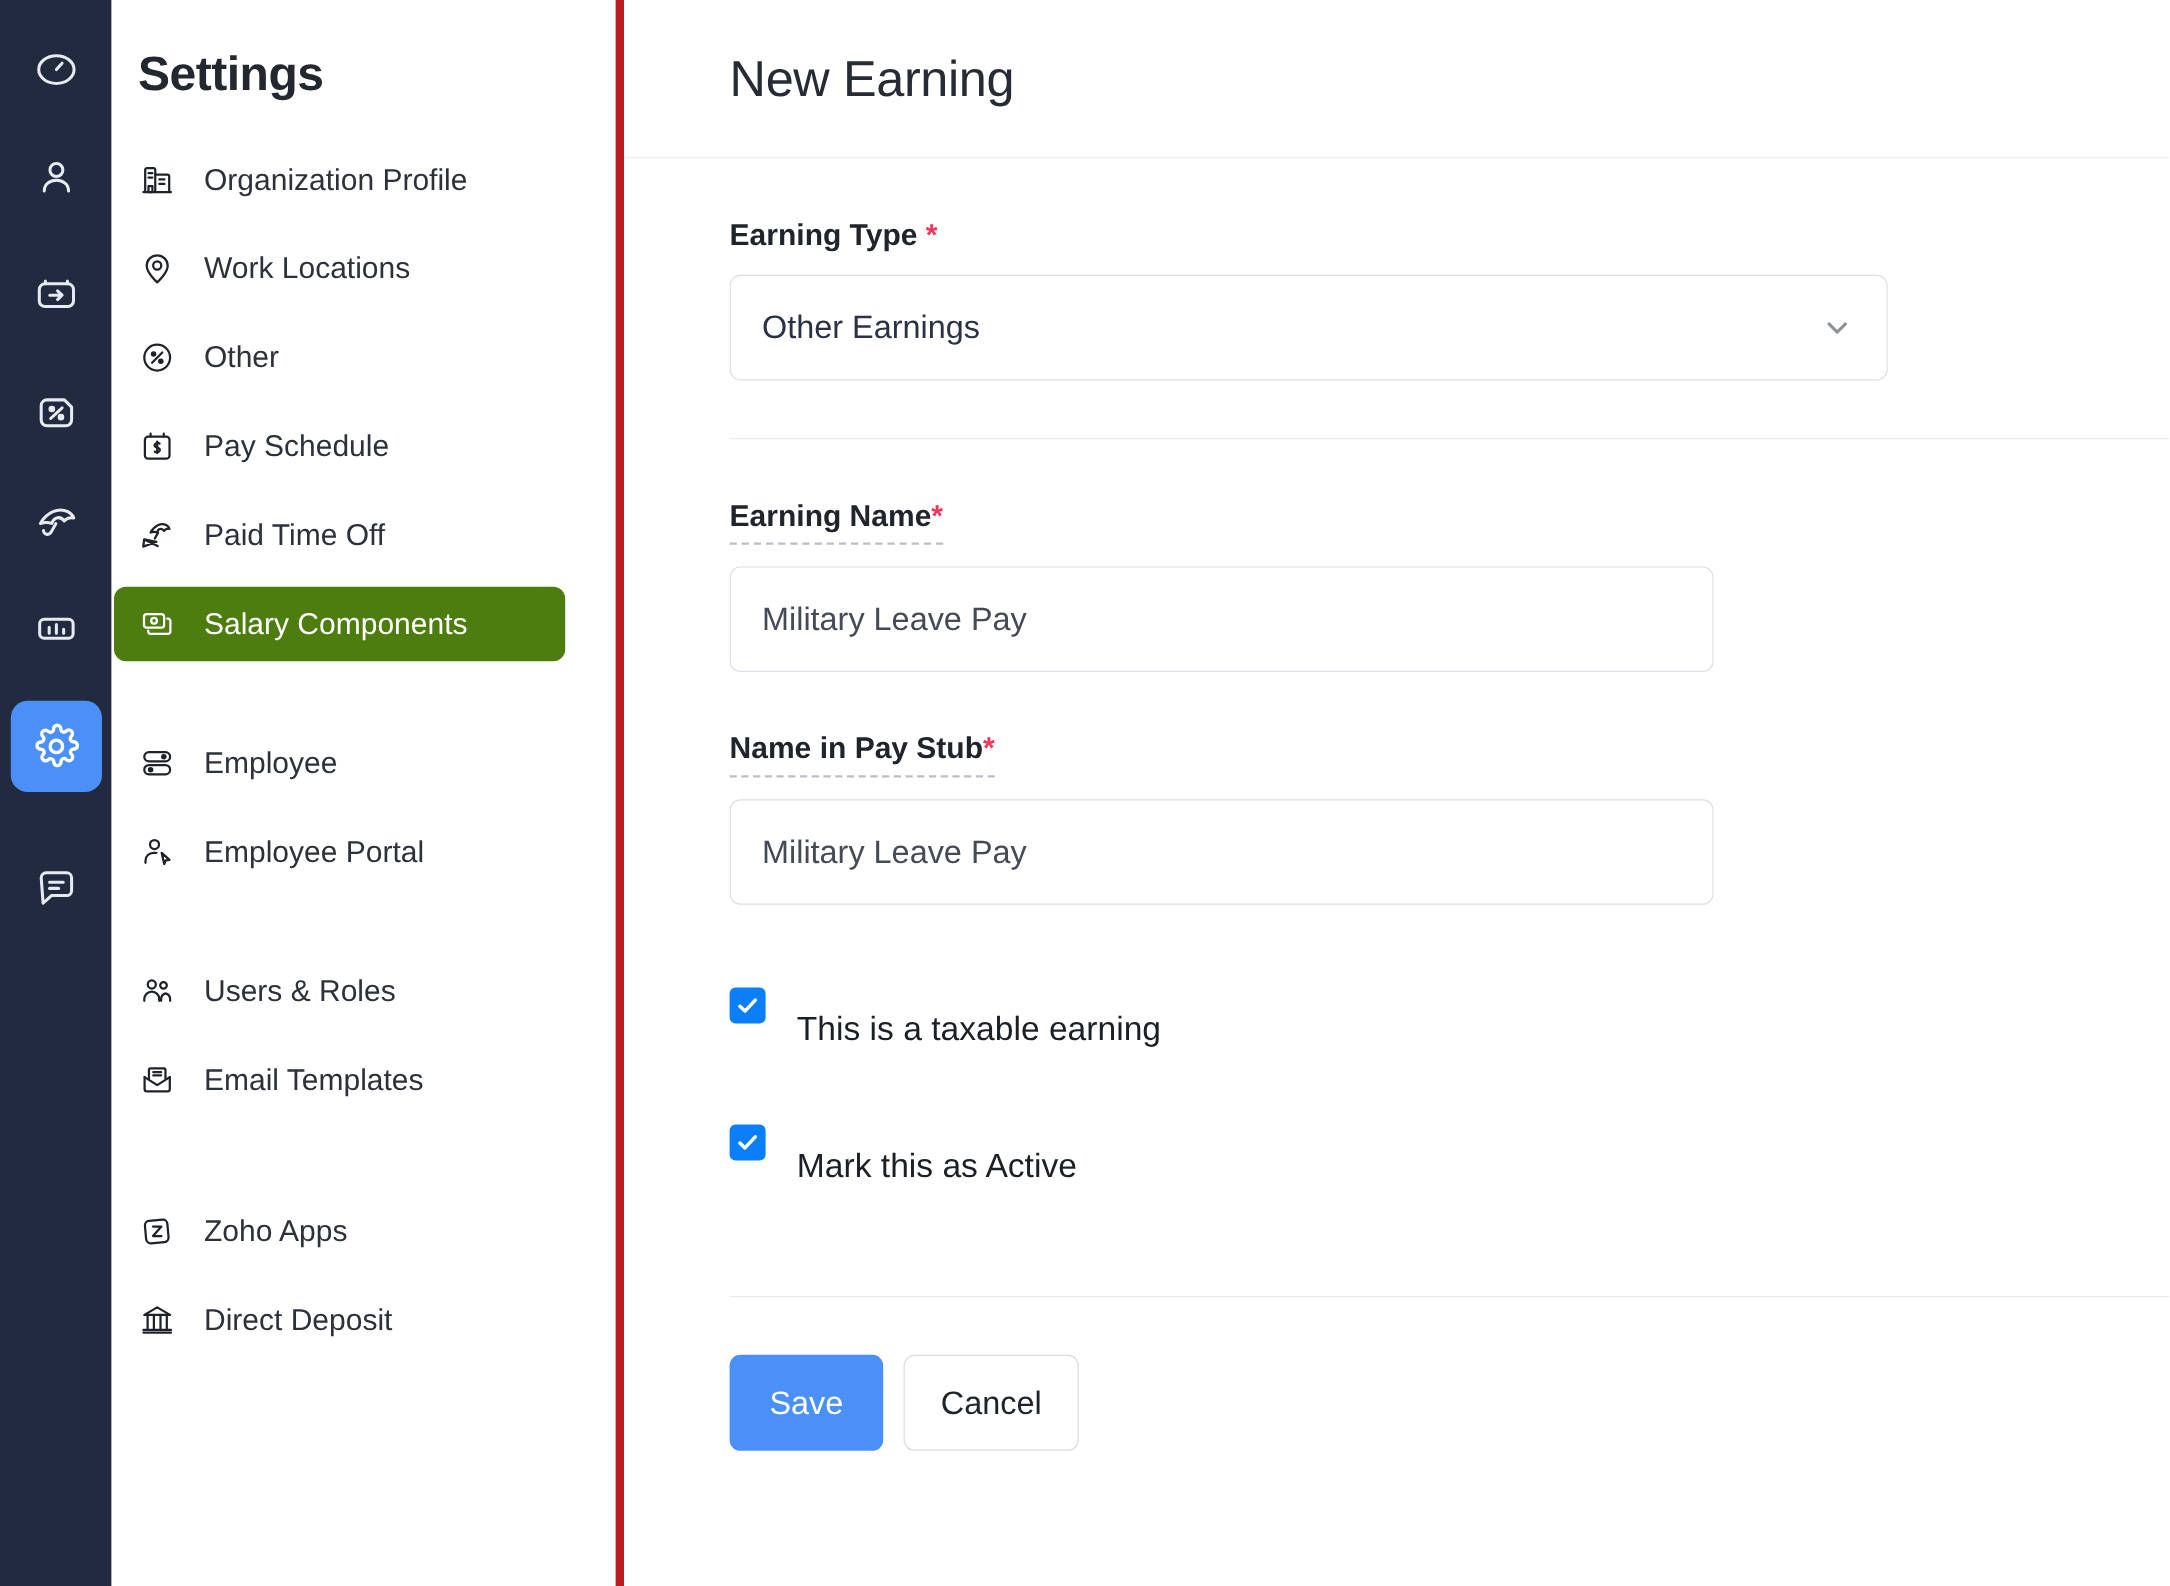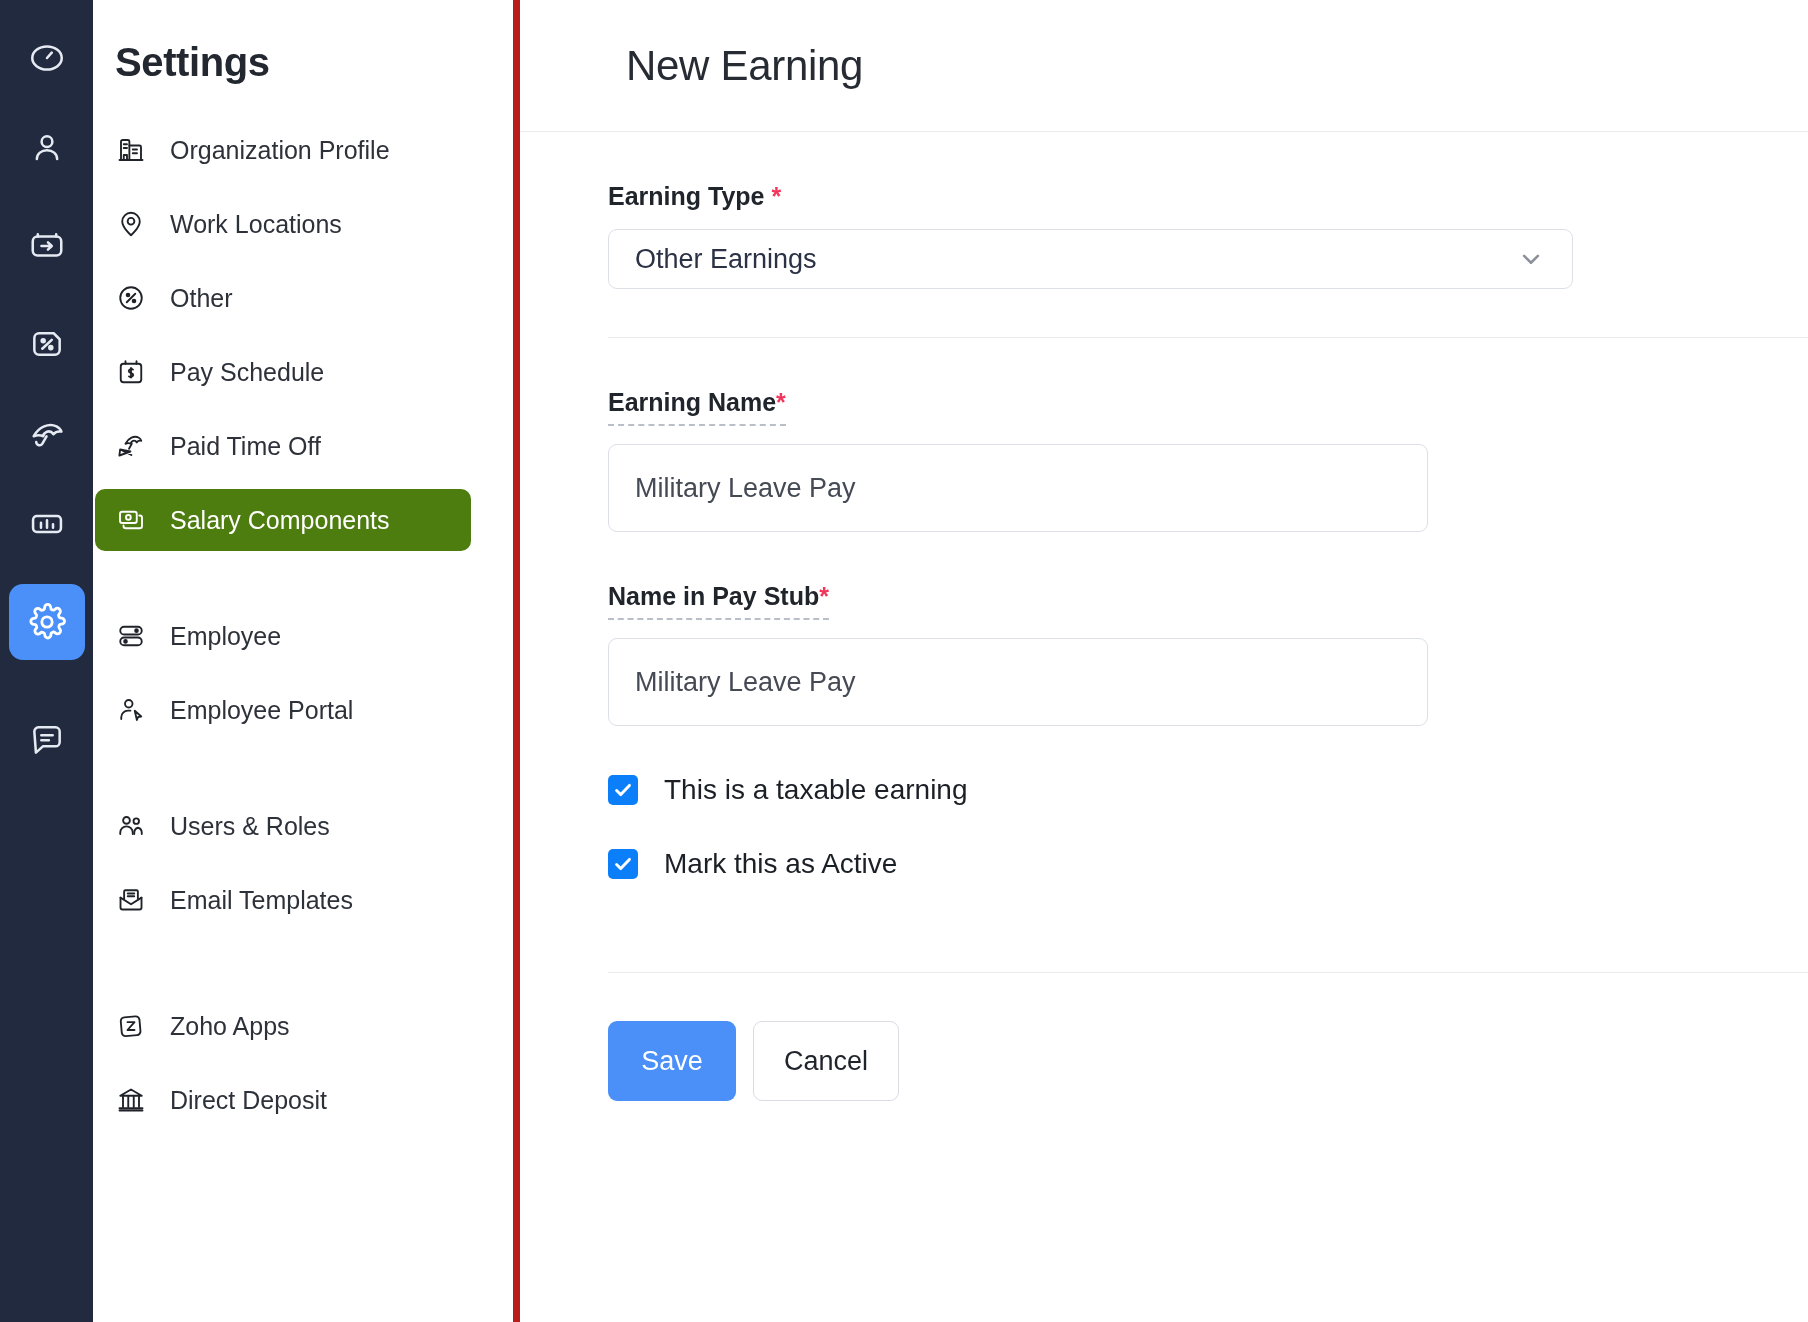--- a/index.html
+++ b/index.html
@@ -106,21 +106,21 @@
     background: #ffffff;
   }
   .main-header {
     height: 132px;
     border-bottom: 1px solid #e9ebef;
     display: flex;
     align-items: center;
     padding-left: 88px;
   }
   .main-header h1 {
-    margin: 18px;
+    margin: 0;
     font-size: 42px;
     font-weight: normal;
     color: #272b33;
     letter-spacing: -0.3px;
   }
   .form-body {
     padding: 0 0 0 88px;
   }
 
   .field-block { padding-top: 50px; }
@@ -133,21 +133,21 @@
     font-weight: bold;
   }
   .field-label .req { color: #f2355a; }
   .field-label.dashed {
     border-bottom: 2px dashed #b9bec7;
     padding-bottom: 7px;
   }
 
   .select-box {
     width: 965px;
-    height: 60px;
+    height: 88px;
     border: 1px solid #dcdfe5;
     border-radius: 9px;
     display: flex;
     align-items: center;
     padding: 0 26px;
     background: #fff;
     cursor: pointer;
   }
   .select-value {
     flex: 1 1 auto;
@@ -190,21 +190,21 @@
     height: 30px;
     flex: 0 0 30px;
     border-radius: 5px;
     background: #0b7ef9;
     display: flex;
     align-items: center;
     justify-content: center;
     margin-right: 26px;
   }
   .cbox svg { display: block; }
-  .check-label { font-size: 28px; color: #1b1f26; }
+  .check-label { font-size: 28px; color: #1b1f26; margin-top: 40px; }
 
   .actions {
     display: flex;
     align-items: center;
     gap: 17px;
     padding-top: 48px;
   }
   .btn {
     font-family: "Liberation Sans", sans-serif;
     font-size: 27px;

